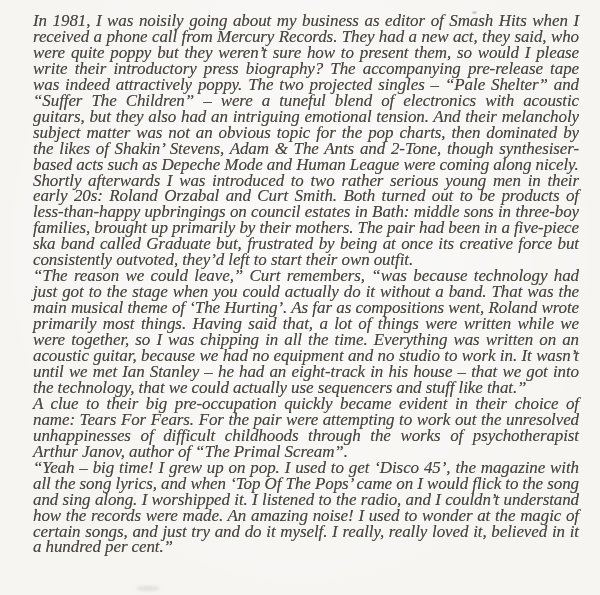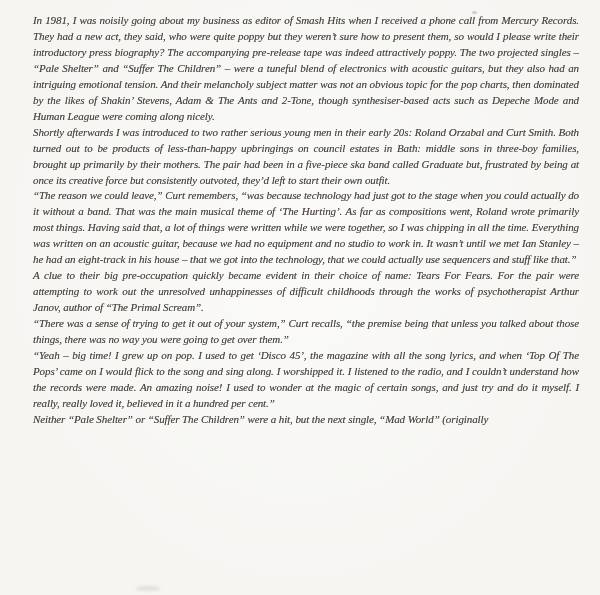--- a/index.html
+++ b/index.html
@@ -20,21 +20,21 @@
     background:
       radial-gradient(ellipse at 50% 42%, rgba(255,255,255,0.55), rgba(255,255,255,0) 75%),
       #f6f5f2;
   }
   .text-block {
     position: absolute;
     left: 33px;
     top: 13px;
     width: 546px;
     font-style: italic;
-    font-size: 11px;
+    font-size: 17px;
     line-height: 15.95px;
     letter-spacing: -0.1px;
     color: #4a453f;
     text-align: justify;
     text-shadow: 0 0 0.6px rgba(74, 69, 63, 0.55);
   }
   .text-block p {
     margin: 0;
     padding: 0;
   }
@@ -62,19 +62,17 @@
 </style>
 </head>
 <body>
 
 <div class="page" style="background-color: rgb(246, 245, 242);">
   <div class="text-block" style="color: rgb(74, 69, 63);">
     <p>In 1981, I was noisily going about my business as editor of Smash Hits when I received a phone call from Mercury Records. They had a new act, they said, who were quite poppy but they weren’t sure how to present them, so would I please write their introductory press biography? The accompanying pre-release tape was indeed attractively poppy. The two projected singles – “Pale Shelter” and “Suffer The Children” – were a tuneful blend of electronics with acoustic guitars, but they also had an intriguing emotional tension. And their melancholy subject matter was not an obvious topic for the pop charts, then dominated by the likes of Shakin’ Stevens, Adam &amp; The Ants and 2-Tone, though synthesiser-based acts such as Depeche Mode and Human League were coming along nicely.</p>
     <p>Shortly afterwards I was introduced to two rather serious young men in their early 20s: Roland Orzabal and Curt Smith. Both turned out to be products of less-than-happy upbringings on council estates in Bath: middle sons in three-boy families, brought up primarily by their mothers. The pair had been in a five-piece ska band called Graduate but, frustrated by being at once its creative force but consistently outvoted, they’d left to start their own outfit.</p>
     <p>“The reason we could leave,” Curt remembers, “was because technology had just got to the stage when you could actually do it without a band. That was the main musical theme of ‘The Hurting’. As far as compositions went, Roland wrote primarily most things. Having said that, a lot of things were written while we were together, so I was chipping in all the time. Everything was written on an acoustic guitar, because we had no equipment and no studio to work in. It wasn’t until we met Ian Stanley – he had an eight-track in his house – that we got into the technology, that we could actually use sequencers and stuff like that.”</p>
     <p>A clue to their big pre-occupation quickly became evident in their choice of name: Tears For Fears. For the pair were attempting to work out the unresolved unhappinesses of difficult childhoods through the works of psychotherapist Arthur Janov, author of “The Primal Scream”.</p>
-    <p>“There was a sense of trying to get it out of your system,” Curt recalls, “the premise being that unless you talked about those things, there was no way you were going to get over them.”</p>
     <p>“Yeah – big time! I grew up on pop. I used to get ‘Disco 45’, the magazine with all the song lyrics, and when ‘Top Of The Pops’ came on I would flick to the song and sing along. I worshipped it. I listened to the radio, and I couldn’t understand how the records were made. An amazing noise! I used to wonder at the magic of certain songs, and just try and do it myself. I really, really loved it, believed in it a hundred per cent.”</p>
-    <p>Neither “Pale Shelter” or “Suffer The Children” were a hit, but the next single, “Mad World” (originally</p>
   </div>
   <span class="speck speck-a"></span>
   <span class="speck speck-b"></span>
 </div>
 
 </body></html>

